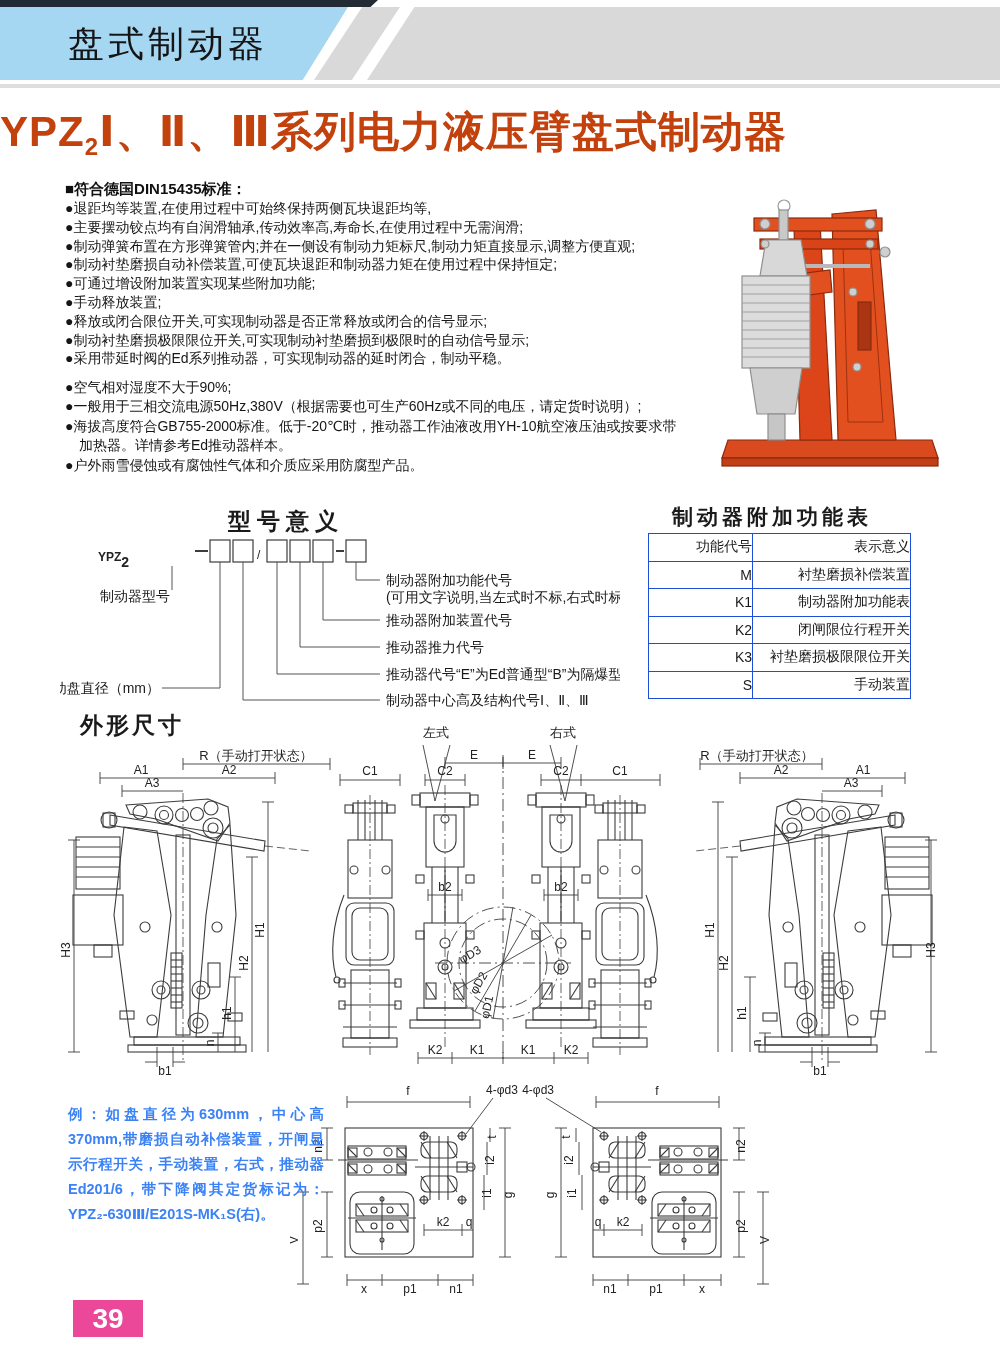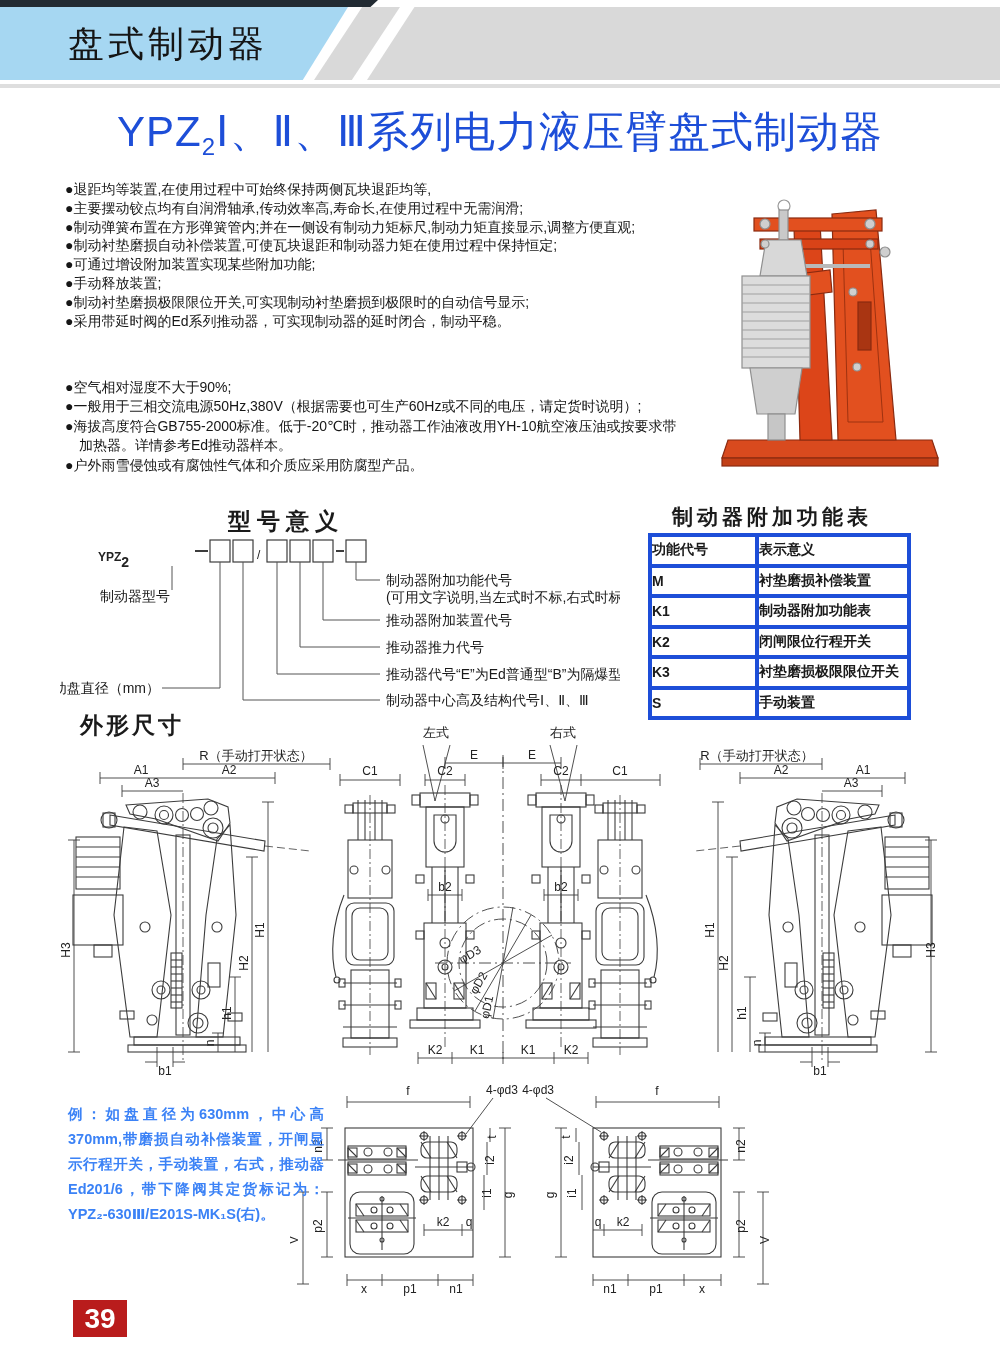--- a/index.html
+++ b/index.html
@@ -11,65 +11,67 @@
           clip-path:polygon(0 0,100% 0,98% 100%,0 100%)}
   .blueband{left:0;top:7px;width:348px;height:73px;background:#a6d7f2;
             clip-path:polygon(0 0,100% 0,87% 100%,0 100%)}
   .graystripe{left:314px;top:7px;width:86px;height:73px;background:#d9d9d9;
               clip-path:polygon(56% 0,100% 0,44% 100%,0 100%)}
   .grayband{left:367px;top:7px;width:633px;height:73px;background:#d9d9d9;
             clip-path:polygon(7.5% 0,100% 0,100% 100%,0 100%)}
   .headrule{left:0;top:84px;width:1000px;height:4px;background:#dedede}
   .tabtitle{left:68px;top:20px;font-size:36px;font-weight:normal;letter-spacing:4px;color:#151515}
   
-  .maintitle{left:0;top:104px;width:1000px;text-align:center;font-size:42px;font-weight:normal;
-             color:#1d4ed8;letter-spacing:1px}
+  .maintitle{left:0;top:104px;width:1000px;font-size:42px;font-weight:bold;
+             color:#c2410c;letter-spacing:1px}
   .maintitle sub{font-size:24px}
   
   .blk-h{font-size:15px;font-weight:bold;color:#111}
   .li{font-size:14px;line-height:18.8px;padding-left:1em;text-indent:-1em;color:#161616}
   .cond .li{line-height:19.4px}
   
   .h-model{left:228px;top:506px;font-size:23px;font-weight:bold;letter-spacing:6px}
   .h-table{left:672px;top:503px;font-size:21px;font-weight:bold;letter-spacing:4px}
   .h-outline{left:80px;top:710px;font-size:23px;font-weight:bold;letter-spacing:3px}
   
   table.fn{border-collapse:collapse;table-layout:fixed}
-  table.fn td,table.fn th{border:4px solid #1d4ed8;text-align:left;vertical-align:middle;
-      font-size:14px;font-weight:bold;height:26.5px;padding:0}
+  table.fn td,table.fn th{border:1px solid #1d4ed8;text-align:right;vertical-align:middle;
+      font-size:14px;font-weight:normal;height:26.5px;padding:0}
   
   .example{left:68px;top:1102px;width:256px;font-size:14.5px;line-height:25px;
            font-weight:700;text-align:justify;color:#3b82f6}
   
-  .badge{left:73px;top:1300px;width:54px;height:37px;background:#b91c1c;color:#ffffff;
+  .badge{left:73px;top:1300px;width:70px;height:37px;background:#ec4899;color:#ffffff;
          font-size:28px;font-weight:bold;text-align:center;line-height:37px}
   
   svg text{font-family:"Liberation Sans","DejaVu Sans",sans-serif;font-size:12px;fill:#222}
   svg text.cjk{font-size:13px}
   svg text.lbl{font-size:14px;fill:#1a1a1a}
 </style>
 </head>
 <body>
 
 <div class="abs topbar"></div>
 <div class="abs blueband"></div>
 <div class="abs graystripe"></div>
 <div class="abs grayband"></div>
 <div class="abs headrule"></div>
 <div class="abs tabtitle">盘式制动器</div>
 
 <div class="abs maintitle"><span>YPZ</span><sub>2</sub><span>Ⅰ、Ⅱ、Ⅲ系列电力液压臂盘式制动器</span></div>
 
 <div class="abs" style="left:65px;top:180px;width:600px">
+  <div class="blk-h">■符合德国DIN15435标准：</div>
   <div class="li">●退距均等装置,在使用过程中可始终保持两侧瓦块退距均等,</div>
   <div class="li">●主要摆动铰点均有自润滑轴承,传动效率高,寿命长,在使用过程中无需润滑;</div>
   <div class="li">●制动弹簧布置在方形弹簧管内;并在一侧设有制动力矩标尺,制动力矩直接显示,调整方便直观;</div>
   <div class="li">●制动衬垫磨损自动补偿装置,可使瓦块退距和制动器力矩在使用过程中保持恒定;</div>
   <div class="li">●可通过增设附加装置实现某些附加功能;</div>
   <div class="li">●手动释放装置;</div>
+  <div class="li">●释放或闭合限位开关,可实现制动器是否正常释放或闭合的信号显示;</div>
   <div class="li">●制动衬垫磨损极限限位开关,可实现制动衬垫磨损到极限时的自动信号显示;</div>
   <div class="li">●采用带延时阀的Ed系列推动器，可实现制动器的延时闭合，制动平稳。</div>
 </div>
 
 <div class="abs cond" style="left:65px;top:378px;width:618px">
   <div class="li">●空气相对湿度不大于90%;</div>
   <div class="li">●一般用于三相交流电源50Hz,380V（根据需要也可生产60Hz或不同的电压，请定货时说明）;</div>
   <div class="li">●海拔高度符合GB755-2000标准。低于-20℃时，推动器工作油液改用YH-10航空液压油或按要求带加热器。详情参考Ed推动器样本。</div>
   <div class="li">●户外雨雪侵蚀或有腐蚀性气体和介质应采用防腐型产品。</div>
 </div>

